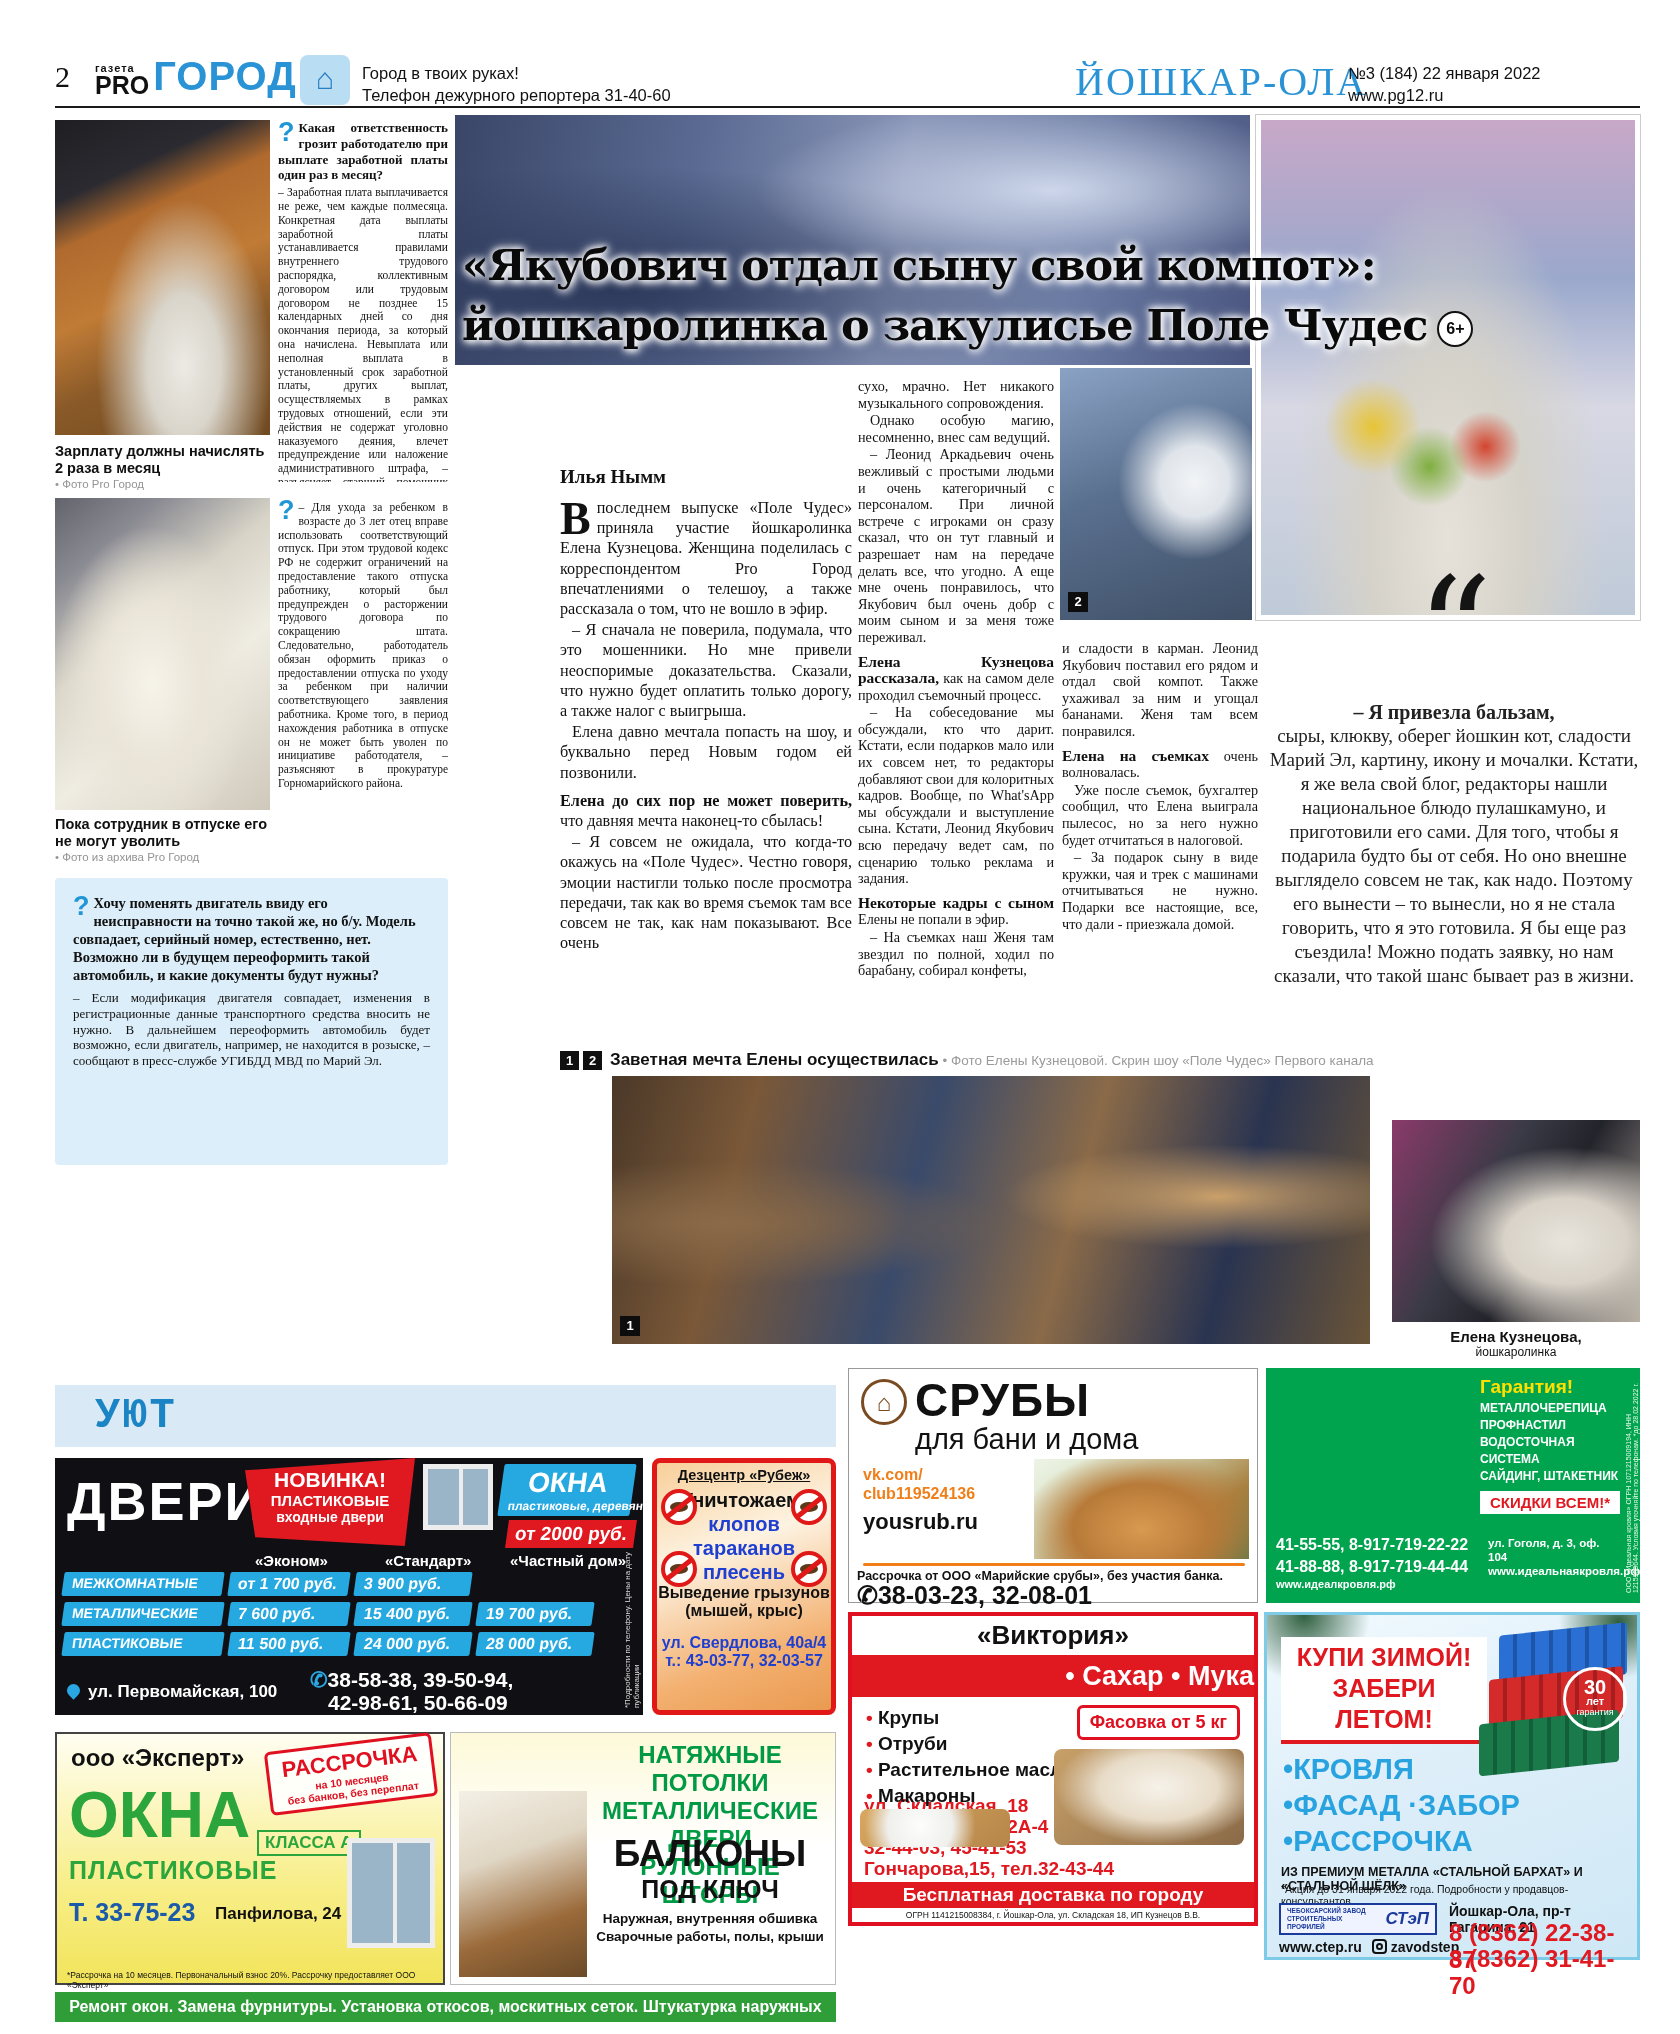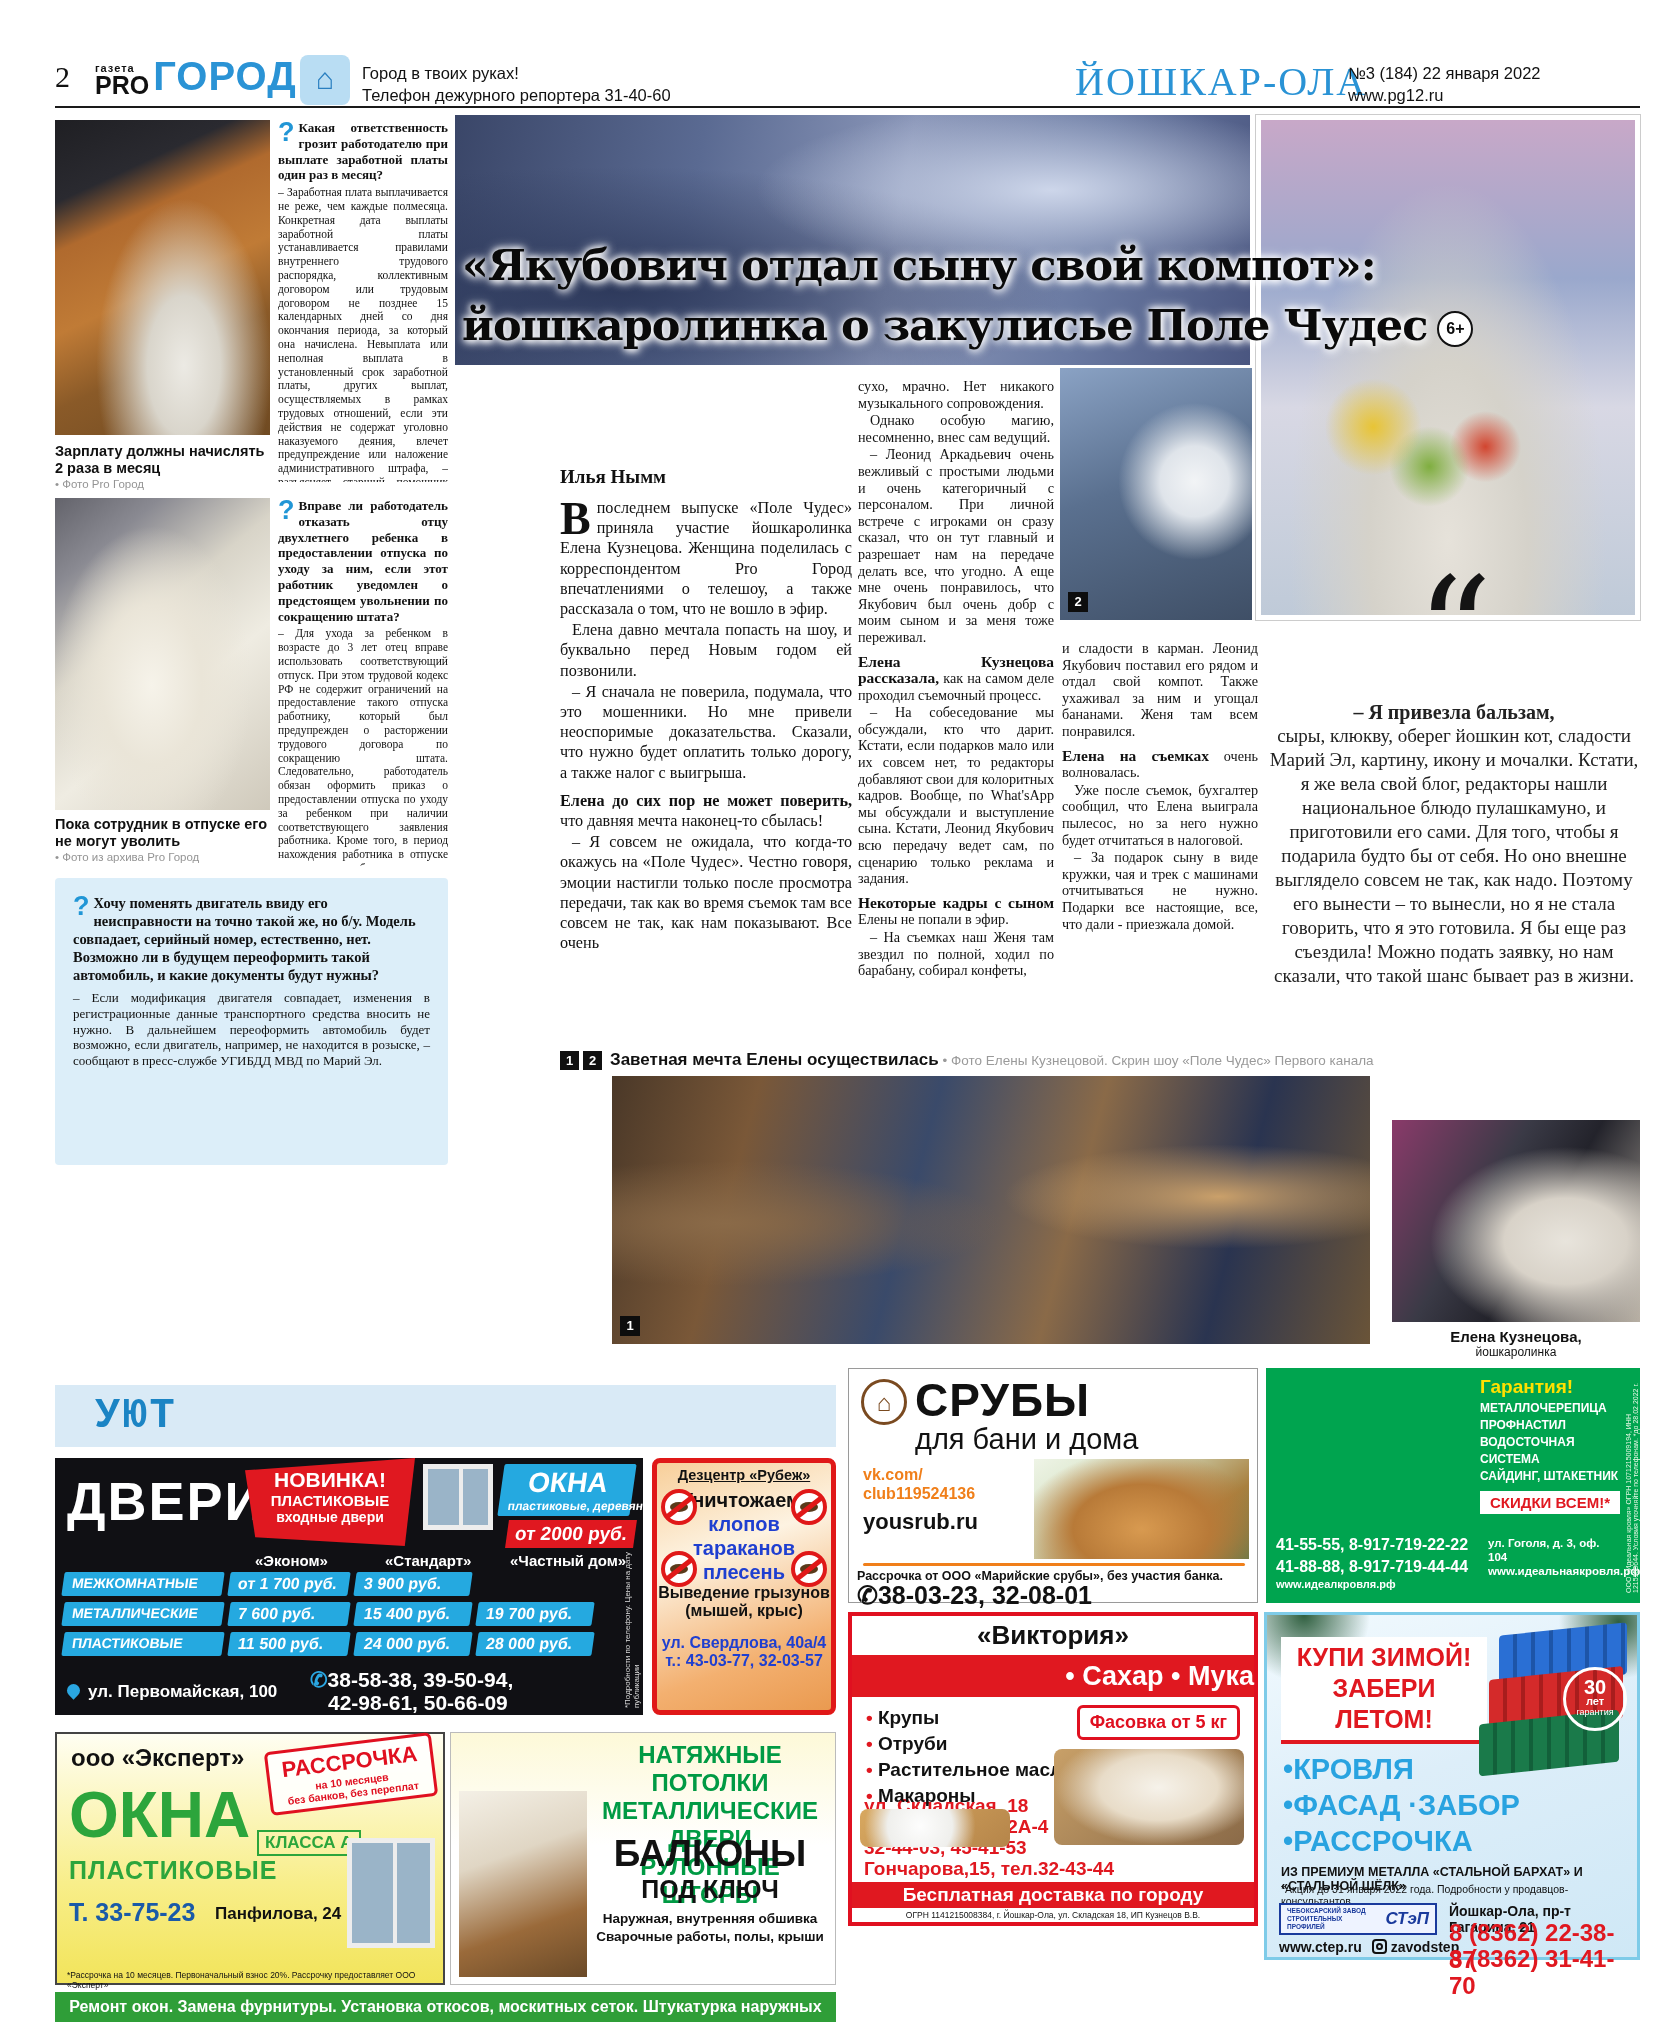--- a/index.html
+++ b/index.html
@@ -134,21 +134,20 @@
     <div style="margin-top:3px">– Заработная плата выплачивается не реже, чем каждые полмесяца. Конкретная дата выплаты заработной платы устанавливается правилами внутреннего трудового распорядка, коллективным договором или трудовым договором не позднее 15 календарных дней со дня окончания периода, за который она начислена. Невыплата или неполная выплата в установленный срок заработной платы, других выплат, осуществляемых в рамках трудовых отношений, если эти действия не содержат уголовно наказуемого деяния, влечет предупреждение или наложение административного штрафа, – разъясняет старший помощник прокурора Йошкар-Олы Виолетта Хайруллина.</div>
   </div>
 
   <div class="abs ph ph-docs" style="left:55px;top:498px;width:215px;height:312px"></div>
   <div class="abs" style="left:55px;top:816px;width:215px">
     <div class="capb">Пока сотрудник в отпуске его не могут уволить</div>
     <div class="capc">• Фото из архива Pro Город</div>
   </div>
   <div class="abs qa-side j clip" style="left:278px;top:498px;width:170px;height:368px">
     <span class="qmark">?</span>
-    <span class="qq">Вправе ли работодатель отказать отцу двухлетнего ребенка в предоставлении отпуска по уходу за ним, если этот работник уведомлен о предстоящем увольнении по сокращению штата?</span>
     <div style="margin-top:3px">– Для ухода за ребенком в возрасте до 3 лет отец вправе использовать соответствующий отпуск. При этом трудовой кодекс РФ не содержит ограничений на предоставление такого отпуска работнику, который был предупрежден о расторжении трудового договора по сокращению штата. Следовательно, работодатель обязан оформить приказ о предоставлении отпуска по уходу за ребенком при наличии соответствующего заявления работника. Кроме того, в период нахождения работника в отпуске он не может быть уволен по инициативе работодателя, – разъясняют в прокуратуре Горномарийского района.</div>
   </div>
 
   <div class="abs bluebox clip" style="left:55px;top:878px;width:393px;height:287px">
     <span class="qmark">?</span>
     <span class="qq">Хочу поменять двигатель ввиду его неисправности на точно такой же, но б/у. Модель совпадает, серийный номер, естественно, нет. Возможно ли в будущем переоформить такой автомобиль, и какие документы будут нужны?</span>
     <div class="aa j">– Если модификация двигателя совпадает, изменения в регистрационные данные транспортного средства вносить не нужно. В дальнейшем переоформить автомобиль будет возможно, если двигатель, например, не находится в розыске, – сообщают в пресс-службе УГИБДД МВД по Марий Эл.</div>
   </div>
 
   <div class="abs ph ph-studio" style="left:455px;top:115px;width:795px;height:250px"></div>
@@ -157,22 +156,22 @@
   <div class="abs hl" style="left:462px;top:300px"><span>йошкаролинка о закулисье Поле Чудес</span><span class="age">6+</span></div>
 
   <div class="abs ph ph-studio2" style="left:1060px;top:368px;width:192px;height:252px">
     <span class="plabel">2</span>
   </div>
 
   <div class="abs b" style="left:560px;top:466px;font-size:19px">Илья Нымм</div>
 
   <div class="abs body-art col-wide j clip" style="left:560px;top:498px;width:292px;height:548px">
     <p class="nf"><span class="drop">В</span><span>последнем выпуске «Поле Чудес» приняла участие йошкаролинка Елена Кузнецова. Женщина поделилась с корреспондентом Pro Город впечатлениями о телешоу, а также рассказала о том, что не вошло в эфир.</span></p>
+    <p><span>– Я сначала не поверила, подумала, что это мошенники. Но мне привели неоспоримые доказательства. Сказали, что нужно будет оплатить только дорогу, а также налог с выигрыша.</span></p>
     <p><span>Елена давно мечтала попасть на шоу, и буквально перед Новым годом ей позвонили.</span></p>
-    <p><span>– Я сначала не поверила, подумала, что это мошенники. Но мне привели неоспоримые доказательства. Сказали, что нужно будет оплатить только дорогу, а также налог с выигрыша.</span></p>
     <p class="nf" style="margin-top:8px"><b>Елена до сих пор не может поверить,</b><span> что давняя мечта наконец-то сбылась!</span></p>
     <p><span>– Я совсем не ожидала, что когда-то окажусь на «Поле Чудес». Честно говоря, эмоции настигли только после просмотра передачи, так как во время съемок там все совсем не так, как нам показывают. Все очень</span></p>
   </div>
 
   <div class="abs body-art j clip" style="left:858px;top:378px;width:196px;height:668px">
     <p class="nf"><span>сухо, мрачно. Нет никакого музыкального сопровождения.</span></p>
     <p><span>Однако особую магию, несомненно, внес сам ведущий.</span></p>
     <p><span>– Леонид Аркадьевич очень вежливый с простыми людьми и очень категоричный с персоналом. При личной встрече с игроками он сразу сказал, что он тут главный и разрешает нам на передаче делать все, что угодно. А еще мне очень понравилось, что Якубович был очень добр с моим сыном и за меня тоже переживал.</span></p>
     <p class="nf" style="margin-top:8px"><b style="font-size:15.5px">Елена Кузнецова рассказала,</b><span> как на самом деле проходил съемочный процесс.</span></p>
     <p><span>– На собеседование мы обсуждали, кто что дарит. Кстати, если подарков мало или их совсем нет, то редакторы добавляют свои для колоритных кадров. Вообще, по What'sApp мы обсуждали и выступление сына. Кстати, Леонид Якубович всю передачу ведет сам, по сценарию только реклама и задания.</span></p>

